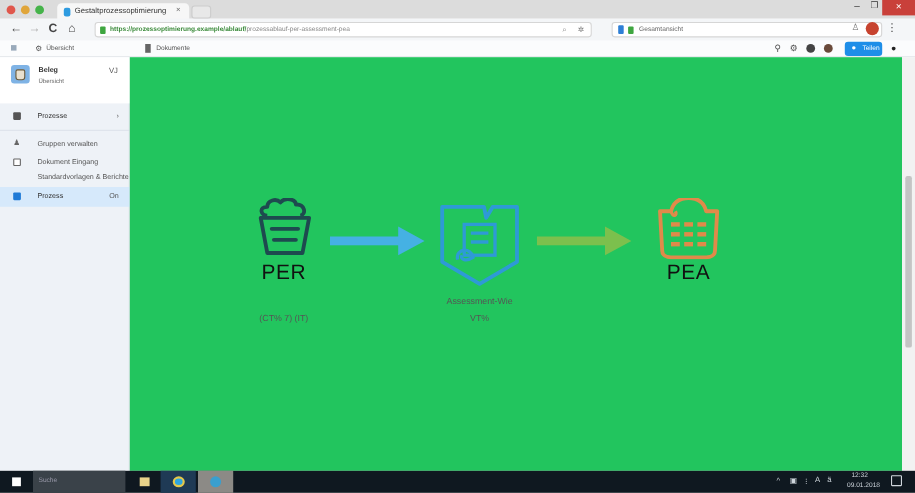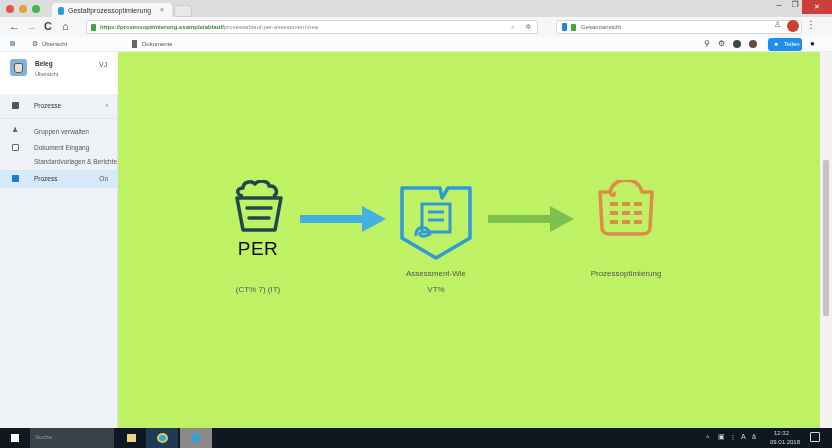--- a/index.html
+++ b/index.html
@@ -19,21 +19,21 @@
 #omni .lock{position:absolute;left:4px;top:3px;width:5px;height:7px;background:#3fa640;border-radius:1px}
 #omni .url{position:absolute;left:13px;top:3px;color:#3a8a3a;white-space:nowrap}
 #omni .url span{color:#888}
 #omni2{position:absolute;left:556px;top:3px;width:246px;height:14px;background:#fff;border:1px solid #d6d6d6;border-radius:3px;font-size:6px;color:#666}
 #bookbar{position:absolute;left:0;top:37px;width:832px;height:15px;background:#fbfcfd;border-bottom:1px solid #e5e8ec;font-size:6px;color:#555}
 #sidebar{position:absolute;left:0;top:52px;width:118px;height:376px;background:#eef2f7;border-right:1px solid #dde3ea;font-size:6.5px;color:#333}
 .sb-item{position:absolute;left:0;width:118px;height:18px}
 .sb-item .ic{position:absolute;left:12px;top:5px;width:7px;height:7px;background:#555;border-radius:1px}
 .sb-item .lb{position:absolute;left:34px;top:5px;white-space:nowrap}
 .sb-item .rt{position:absolute;right:10px;top:5px;color:#555}
-#main{position:absolute;left:118px;top:52px;width:702px;height:376px;background:#bef264}
+#main{position:absolute;left:118px;top:52px;width:702px;height:376px;background:#22c55e}
 #scroll{position:absolute;left:820px;top:52px;width:12px;height:376px;background:#f2f2f2}
 #thumb{position:absolute;left:3px;top:108px;width:6px;height:156px;background:#c4c4c4;border-radius:2px}
 .stage-title{position:absolute;font-size:19px;color:#111;text-align:center;width:100px;letter-spacing:0.5px}
 .stage-sub{position:absolute;font-size:8px;color:#555;text-align:center;width:120px;line-height:14px}
 #taskbar{position:absolute;left:0;top:428px;width:832px;height:20px;background:#0f1820;color:#cfd6dc;font-size:6px}
 </style>
 </head>
 <body>
 
 <div id="titlebar">
@@ -161,21 +161,21 @@
         <rect x="28" y="22" width="8" height="4"></rect>
         <rect x="40" y="22" width="8" height="4"></rect>
       <rect x="16" y="31" width="8" height="4"></rect>
         <rect x="28" y="31" width="8" height="4"></rect>
         <rect x="40" y="31" width="8" height="4"></rect>
       <rect x="16" y="40" width="8" height="4"></rect>
         <rect x="28" y="40" width="8" height="4"></rect>
         <rect x="40" y="40" width="8" height="4"></rect>
     </g>
   </svg>
-  <div class="stage-sub" style="left:448px;top:215px">Prozessoptimierung</div>
+  <div class="stage-title" style="left:458px;top:186px">PEA</div>
 </div>
 
 <div id="scroll">
   <div id="thumb"></div>
 </div>
 
 <div id="taskbar">
   <div class="abs" style="left:0;top:0;width:30px;height:20px">
     <span class="abs" style="left:11px;top:6px;width:8px;height:8px;background:#fff"></span>
   </div>

